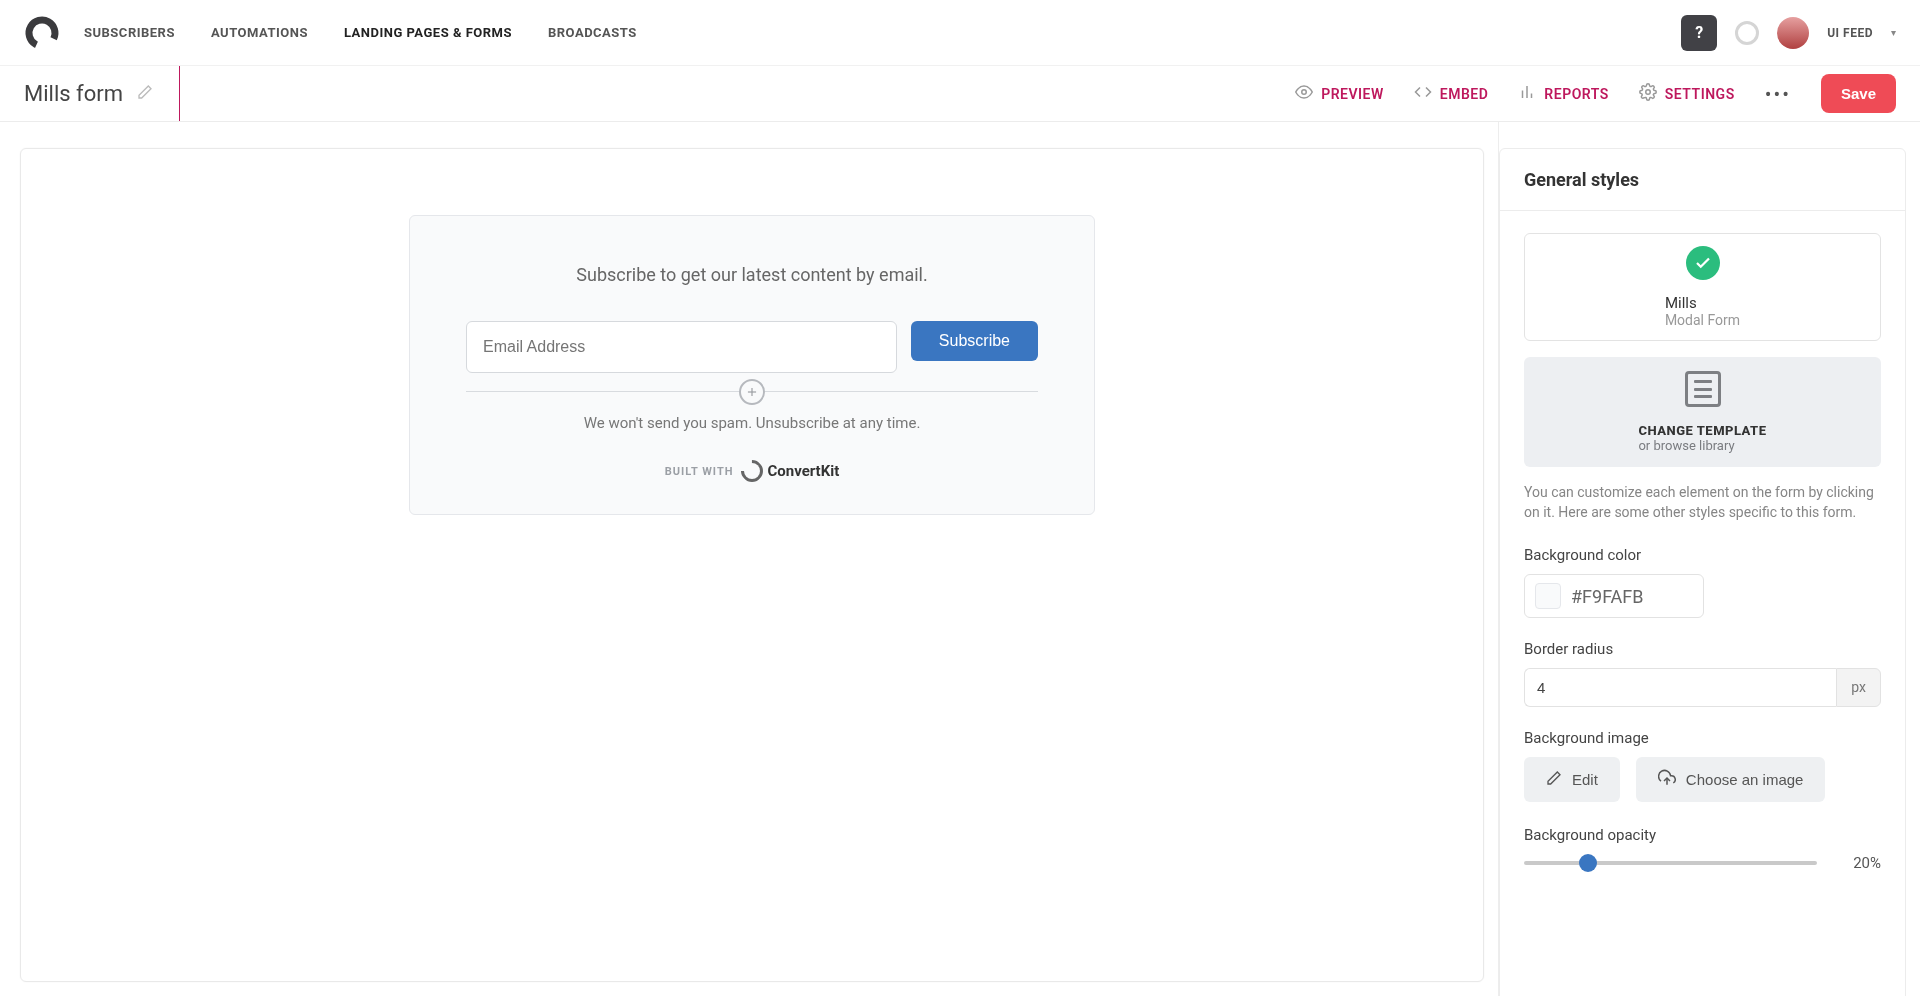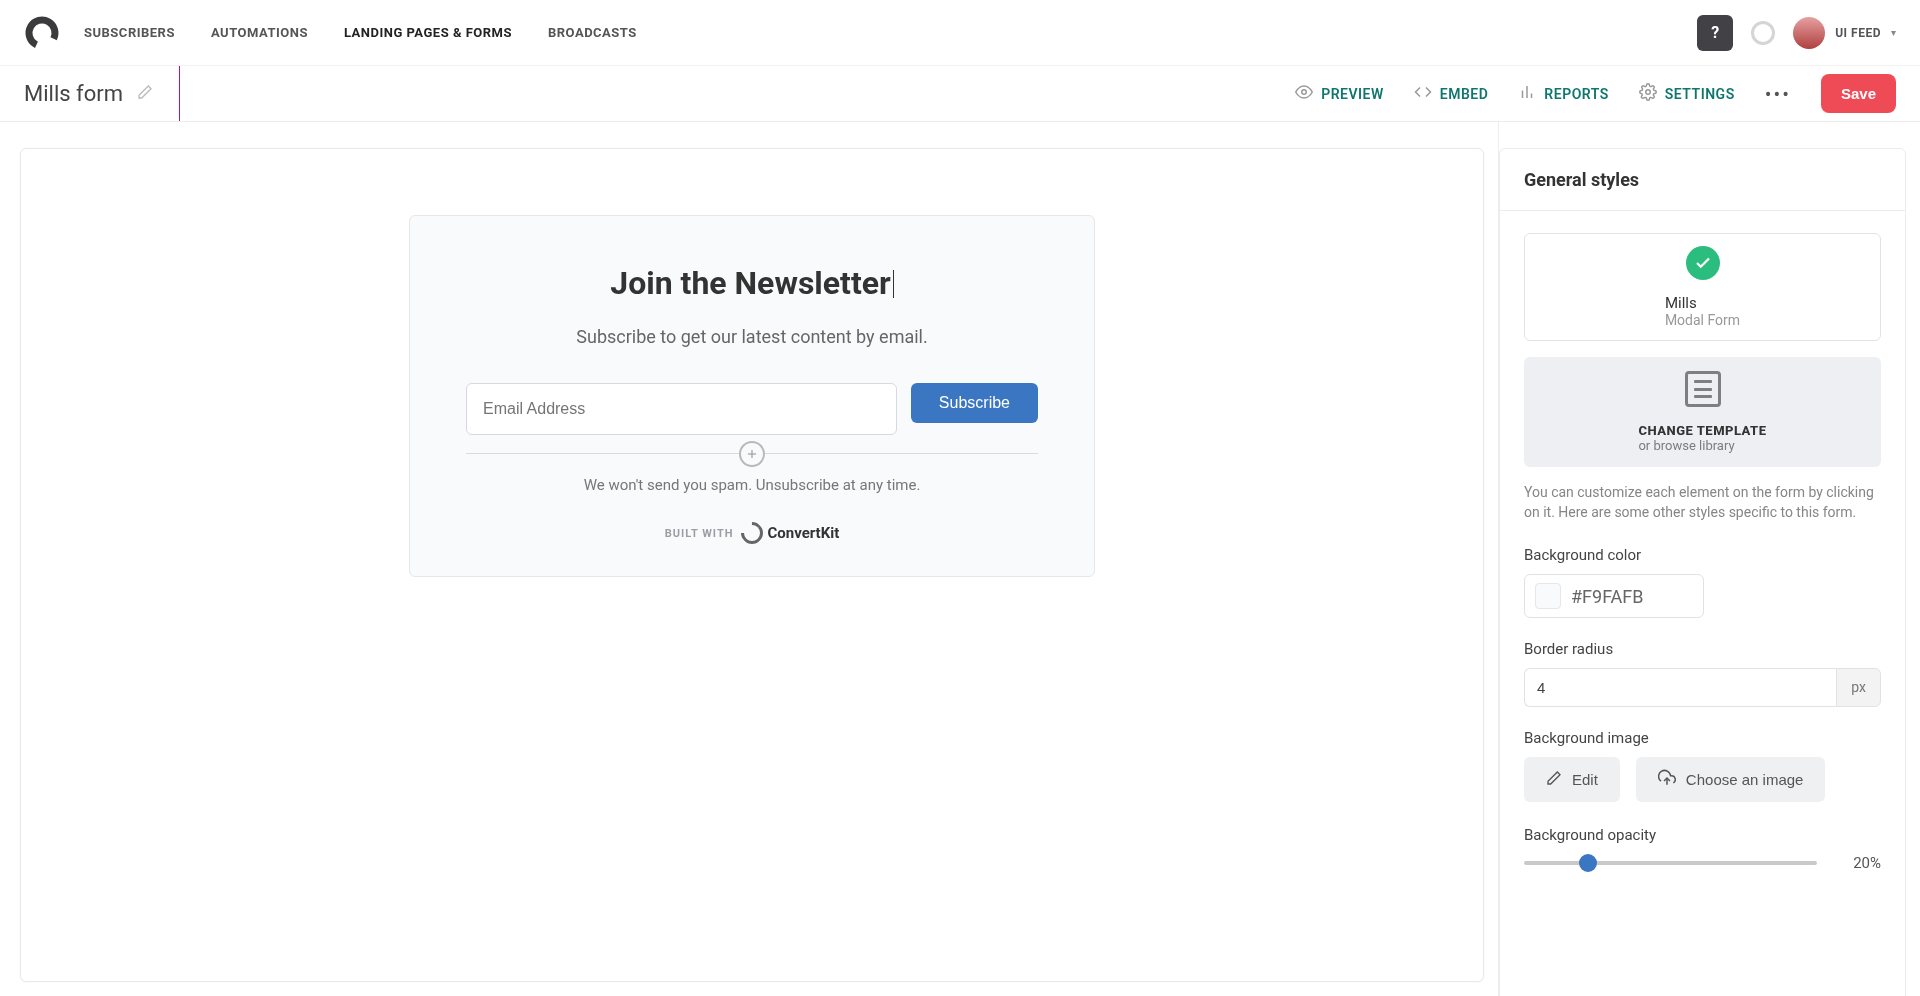--- a/index.html
+++ b/index.html
@@ -9,32 +9,32 @@
 
 .topnav { height: 66px; display: flex; align-items: center; padding: 0 24px; border-bottom: 1px solid #f1f1f1; }
 .logo { width: 36px; height: 36px; margin-right: 24px; display:flex; align-items:center; justify-content:center;}
 .nav-items { display: flex; gap: 36px; }
 .nav-item { font-size: 13px; font-weight:700; letter-spacing: .5px; color: #555; text-transform: uppercase; cursor:pointer; }
 .nav-item.active { color: #222; }
 .nav-right { margin-left:auto; display:flex; align-items:center; gap:18px; }
 .help-btn { width:36px; height:36px; background:#414146; border-radius:6px; display:flex; align-items:center; justify-content:center; cursor:pointer; }
 .help-btn span { color:#fff; font-size:16px; font-weight:700; }
 .spinner { width:24px; height:24px; border:3px solid #d5d5d5; border-radius:50%; }
-.avatar-wrap { display:flex; align-items:center; gap:10px; cursor:pointer; }
+.avatar-wrap { display:flex; align-items:center; gap:18px; cursor:pointer; }
 .avatar { width:32px; height:32px; border-radius:50%; background:linear-gradient(#e6a0a0,#b04040); }
 .avatar-label { font-size:12px; font-weight:700; letter-spacing:.5px; text-transform:uppercase; color:#555; }
 .caret { font-size:10px; color:#888; }
 
 
 .subbar { height:56px; display:flex; align-items:center; padding:0 24px; border-bottom:1px solid #ececec; }
 .formname-wrap { display:flex; align-items:center; gap:14px; padding-right:26px; border-right:1px solid #be185d; height:100%; }
 .formname { font-size:22px; color:#444; }
 .pencil-icon { color:#bbb; cursor:pointer; }
 .subbar-right { margin-left:auto; display:flex; align-items:center; gap:30px; }
-.subbar-link { display:flex; align-items:center; gap:8px; font-size:14px; font-weight:600; letter-spacing:.5px; color:#0f766e; text-transform:uppercase; cursor:pointer; }
+.subbar-link { display:flex; align-items:center; gap:8px; font-size:14px; font-weight:600; letter-spacing:.5px; color:#be185d; text-transform:uppercase; cursor:pointer; }
 .subbar-link .ico { color:#999; }
 .more-btn { color:#555; font-size:20px; letter-spacing:2px; cursor:pointer; }
 .save-btn { background:#ef4b56; color:#fff; border:none; border-radius:8px; padding:11px 20px; font-size:15px; font-weight:600; cursor:pointer; }
 
 
 .workspace { display:flex; height:calc(100% - 110px); background:#fff; }
 .canvas-area { flex:1; padding:26px 14px 26px 20px; }
 .canvas { width:100%; height:100%; background:#fff; border:1px solid #e9e9e9; border-radius:6px; box-shadow:0 0 0 1px rgba(0,0,0,.01); display:flex; align-items:flex-start; justify-content:center; padding-top:66px; }
 .form-card { width:686px; background:#f9fafb; border:1px solid #e5e7eb; border-radius:6px; padding:48px 56px 32px; position:relative; }
 .form-title { font-size:32px; font-weight:700; text-align:center; color:#333; margin-bottom:24px; position:relative; }
@@ -154,23 +154,20 @@
     <span class="more-btn">•••</span>
     <button class="save-btn">Save</button>
   </div>
 </div>
 
 <div class="workspace">
 
   <div class="canvas-area">
     <div class="canvas">
       <div class="form-card">
-        <h1 class="form-title">
-          <span>Join the Newsletter</span><span class="text-cursor"></span>
-        </h1>
         <p class="form-sub">Subscribe to get our latest content by email.</p>
         <div class="form-row">
           <input class="email-input" placeholder="Email Address" style="">
           <button class="subscribe-btn">Subscribe</button>
         </div>
         <div class="add-sep">
           <hr>
           <div class="add-btn">
             <svg width="14" height="14" viewBox="0 0 24 24" fill="none" stroke="currentColor" stroke-width="2">
                 <line x1="12" y1="5" x2="12" y2="19"></line>

